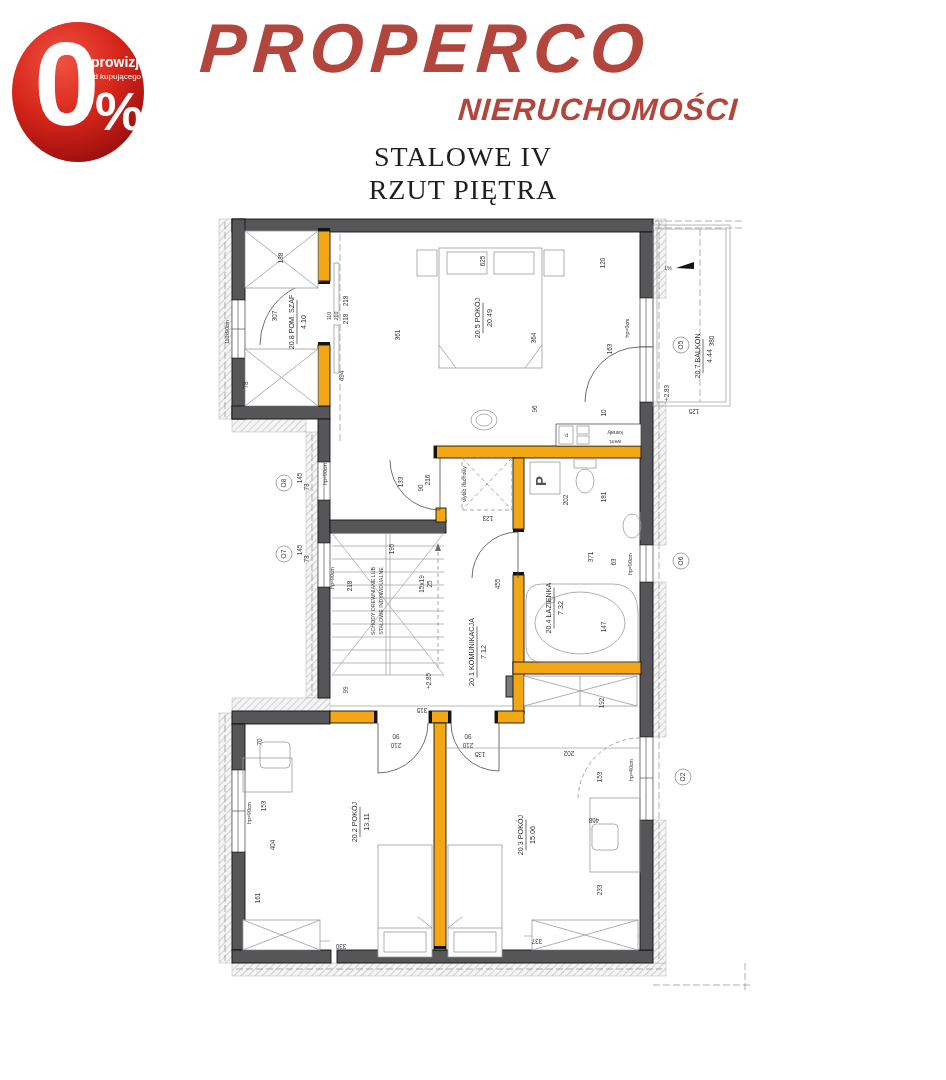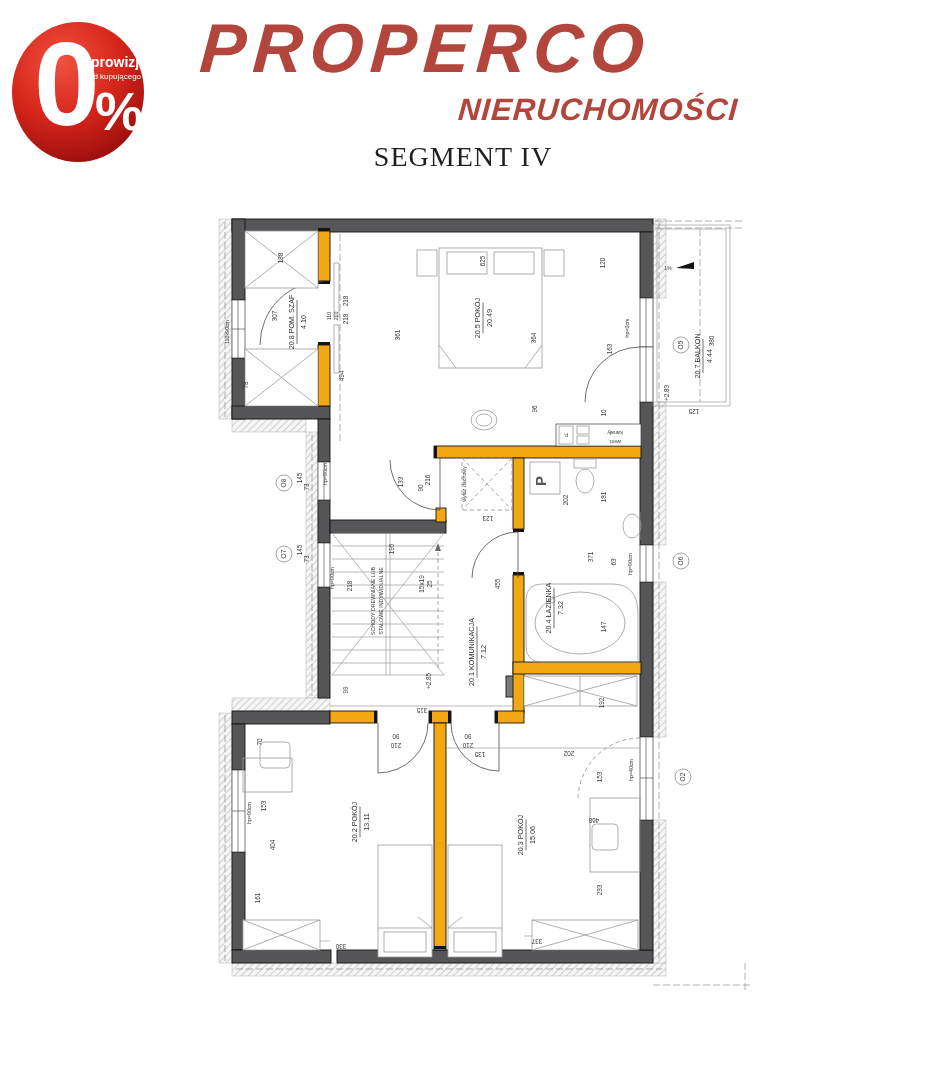--- a/index.html
+++ b/index.html
@@ -61,21 +61,22 @@
 <div class="brand-sub">NIERUCHOMOŚCI</div>
 
 <div class="badge">
   <span class="b0">0</span>
   <span class="bp">%</span>
   <span class="b1">prowizji</span>
   <span class="b2">od kupującego</span>
 </div>
 
 <div class="plan-title">
-  <span class="t1">SEGMENT IV</span>
+  <span class="t1">STALOWE IV</span>
+  <span class="t2">RZUT PIĘTRA</span>
 </div>
 
 <svg id="plan-svg" width="946" height="1080" viewBox="0 0 946 1080" xmlns="http://www.w3.org/2000/svg">
   <defs>
     <pattern id="hatchpat" width="5" height="5" patternUnits="userSpaceOnUse" patternTransform="rotate(45)">
       <rect width="5" height="5" fill="#f5f5f5"></rect>
       <line x1="0" y1="0" x2="0" y2="5" stroke="#bdbdbd" stroke-width="1.3"></line>
     </pattern>
   </defs>
 

